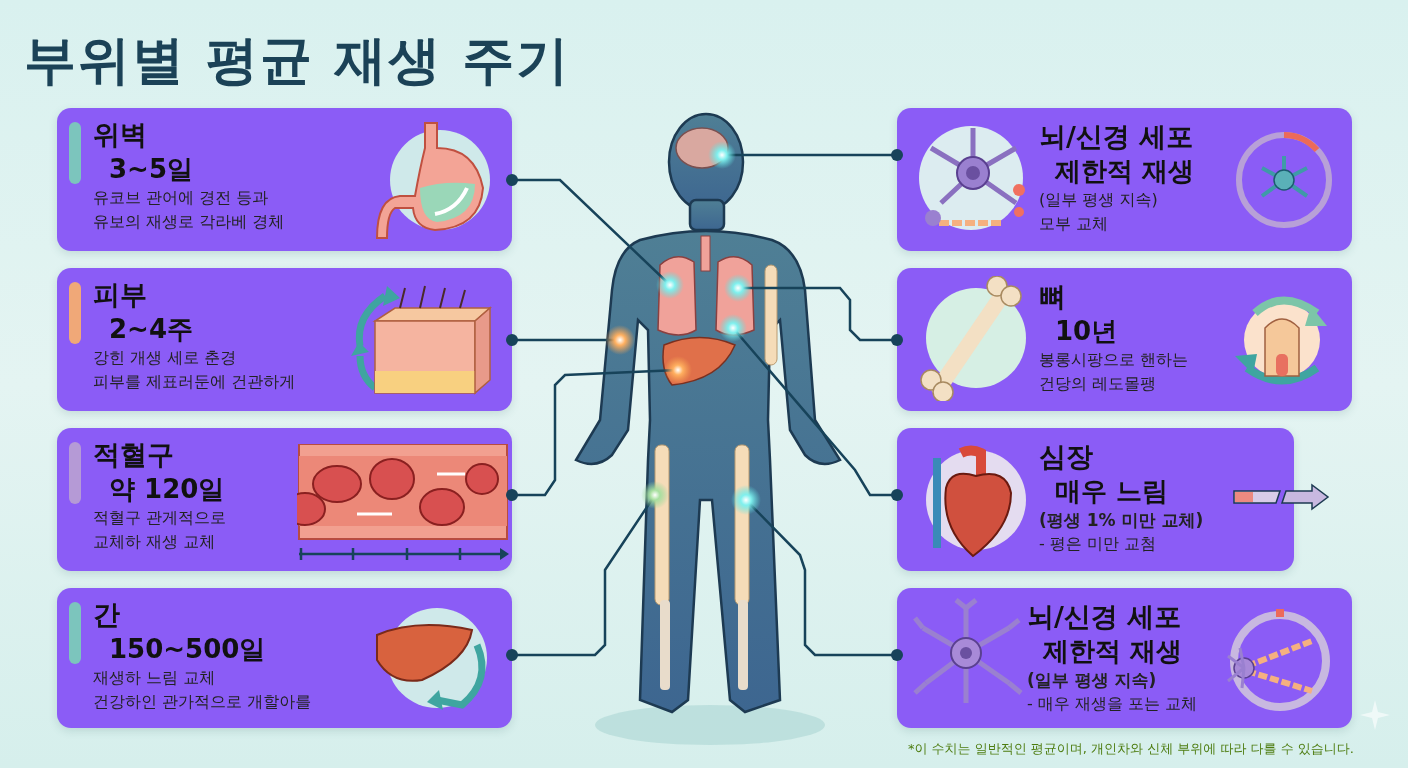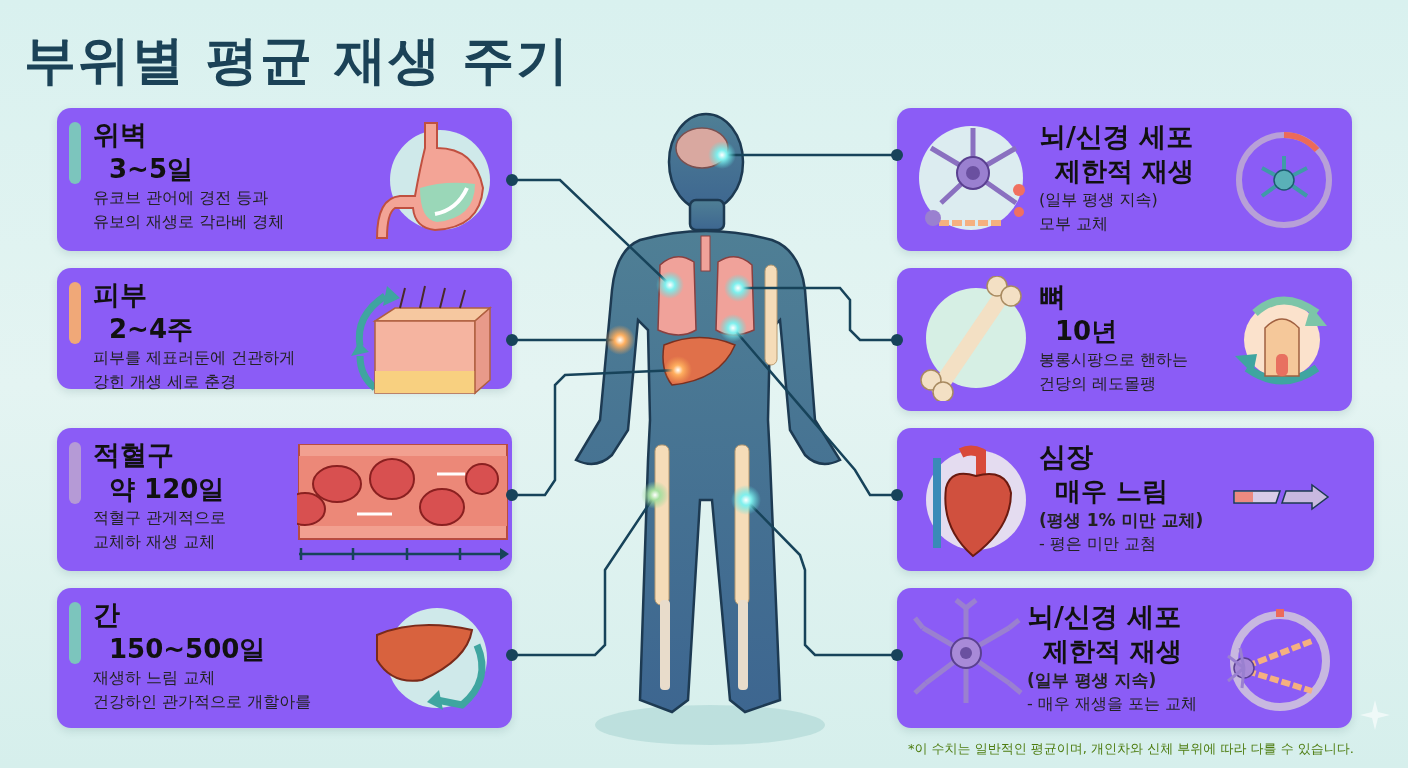--- a/index.html
+++ b/index.html
@@ -126,27 +126,27 @@
   </div>
   <svg class="illus" style="left:318px;top:10px;" width="120" height="125">
     <circle cx="65" cy="62" r="50" fill="#cfe9ea"></circle>
     <path d="M50 5 L62 5 L62 30 Q100 30 108 70 Q105 110 60 112 Q40 110 38 90 L20 90 Q12 95 12 120 L2 120 Q2 80 25 78 L40 78 Q45 50 50 30 Z" fill="#f3a496" stroke="#c05040" stroke-width="2"></path>
     <path d="M45 70 Q70 62 100 66 Q100 100 62 104 Q45 102 45 70 Z" fill="#9ad7b8"></path>
     <path d="M60 96 Q82 92 92 70" stroke="#fff" stroke-width="4" fill="none"></path>
   </svg>
   <div class="dot" style="left:449px;top:66px;"></div>
 </div>
 
-<div class="card" style="left:57px;top:268px;width:455px;height:121px;">
+<div class="card" style="left:57px;top:268px;width:455px;height:143px;">
   <div class="accent" style="background:#f0a878;"></div>
   <div class="txt">
     <div class="name">피부</div>
     <div class="period">2~4주</div>
+    <div class="desc">강힌 개생 세로 춘경</div>
     <div class="desc">피부를 제표러둔에 건관하게</div>
-    <div class="desc">강힌 개생 세로 춘경</div>
   </div>
   <svg class="illus" style="left:288px;top:8px;" width="150" height="130">
     <path d="M40 20 Q10 40 15 70" stroke="#3fa5a0" stroke-width="7" fill="none"></path>
     <polygon points="42,10 55,22 38,30" fill="#3fa5a0"></polygon>
     <path d="M15 80 Q15 100 30 112" stroke="#3fa5a0" stroke-width="7" fill="none"></path>
     <polygon points="6,80 24,76 14,66" fill="#3fa5a0"></polygon>
     <polygon points="30,45 130,45 145,32 50,32" fill="#f6c8a0" stroke="#b06040" stroke-width="1.5"></polygon>
     <rect x="30" y="45" width="100" height="72" fill="#f5b4a0" stroke="#b06040" stroke-width="1.5"></rect>
     <rect x="30" y="95" width="100" height="22" fill="#f8d080"></rect>
     <polygon points="130,45 145,32 145,104 130,117" fill="#e89a8a" stroke="#b06040" stroke-width="1.5"></polygon>
@@ -246,21 +246,21 @@
     <circle cx="55" cy="52" r="38" fill="#fbe2cc"></circle>
     <path d="M28 25 Q55 0 90 25" stroke="#7cc5a8" stroke-width="8" fill="none"></path>
     <polygon points="84,18 100,38 78,38" fill="#7cc5a8"></polygon>
     <path d="M90 80 Q55 105 20 80" stroke="#3fa5a0" stroke-width="8" fill="none"></path>
     <polygon points="26,86 8,68 30,66" fill="#3fa5a0"></polygon>
     <path d="M38 88 L38 40 Q55 22 72 40 L72 88 Z" fill="#f5c89a" stroke="#a06040" stroke-width="1.5"></path>
     <rect x="49" y="66" width="12" height="22" rx="5" fill="#e87060"></rect>
   </svg>
 </div>
 
-<div class="card right" style="left:897px;top:428px;width:477px;height:143px;">
+<div class="card right" style="left:897px;top:428px;width:397px;height:143px;">
   <div class="dot" style="left:-6px;top:61px;"></div>
   <svg class="illus" style="left:14px;top:10px;" width="120" height="125">
     <circle cx="65" cy="62" r="50" fill="#e4dcf0"></circle>
     <rect x="22" y="20" width="8" height="90" fill="#3a8ab8"></rect>
     <path d="M50 15 Q60 10 70 15 L70 40" stroke="#d84a3a" stroke-width="10" fill="none"></path>
     <path d="M35 50 Q40 30 65 38 Q95 30 100 55 Q100 90 62 118 Q30 90 35 50 Z" fill="#d0503e" stroke="#6a1a10" stroke-width="2"></path>
   </svg>
   <div class="txt">
     <div class="name">심장</div>
     <div class="period">매우 느림</div>

